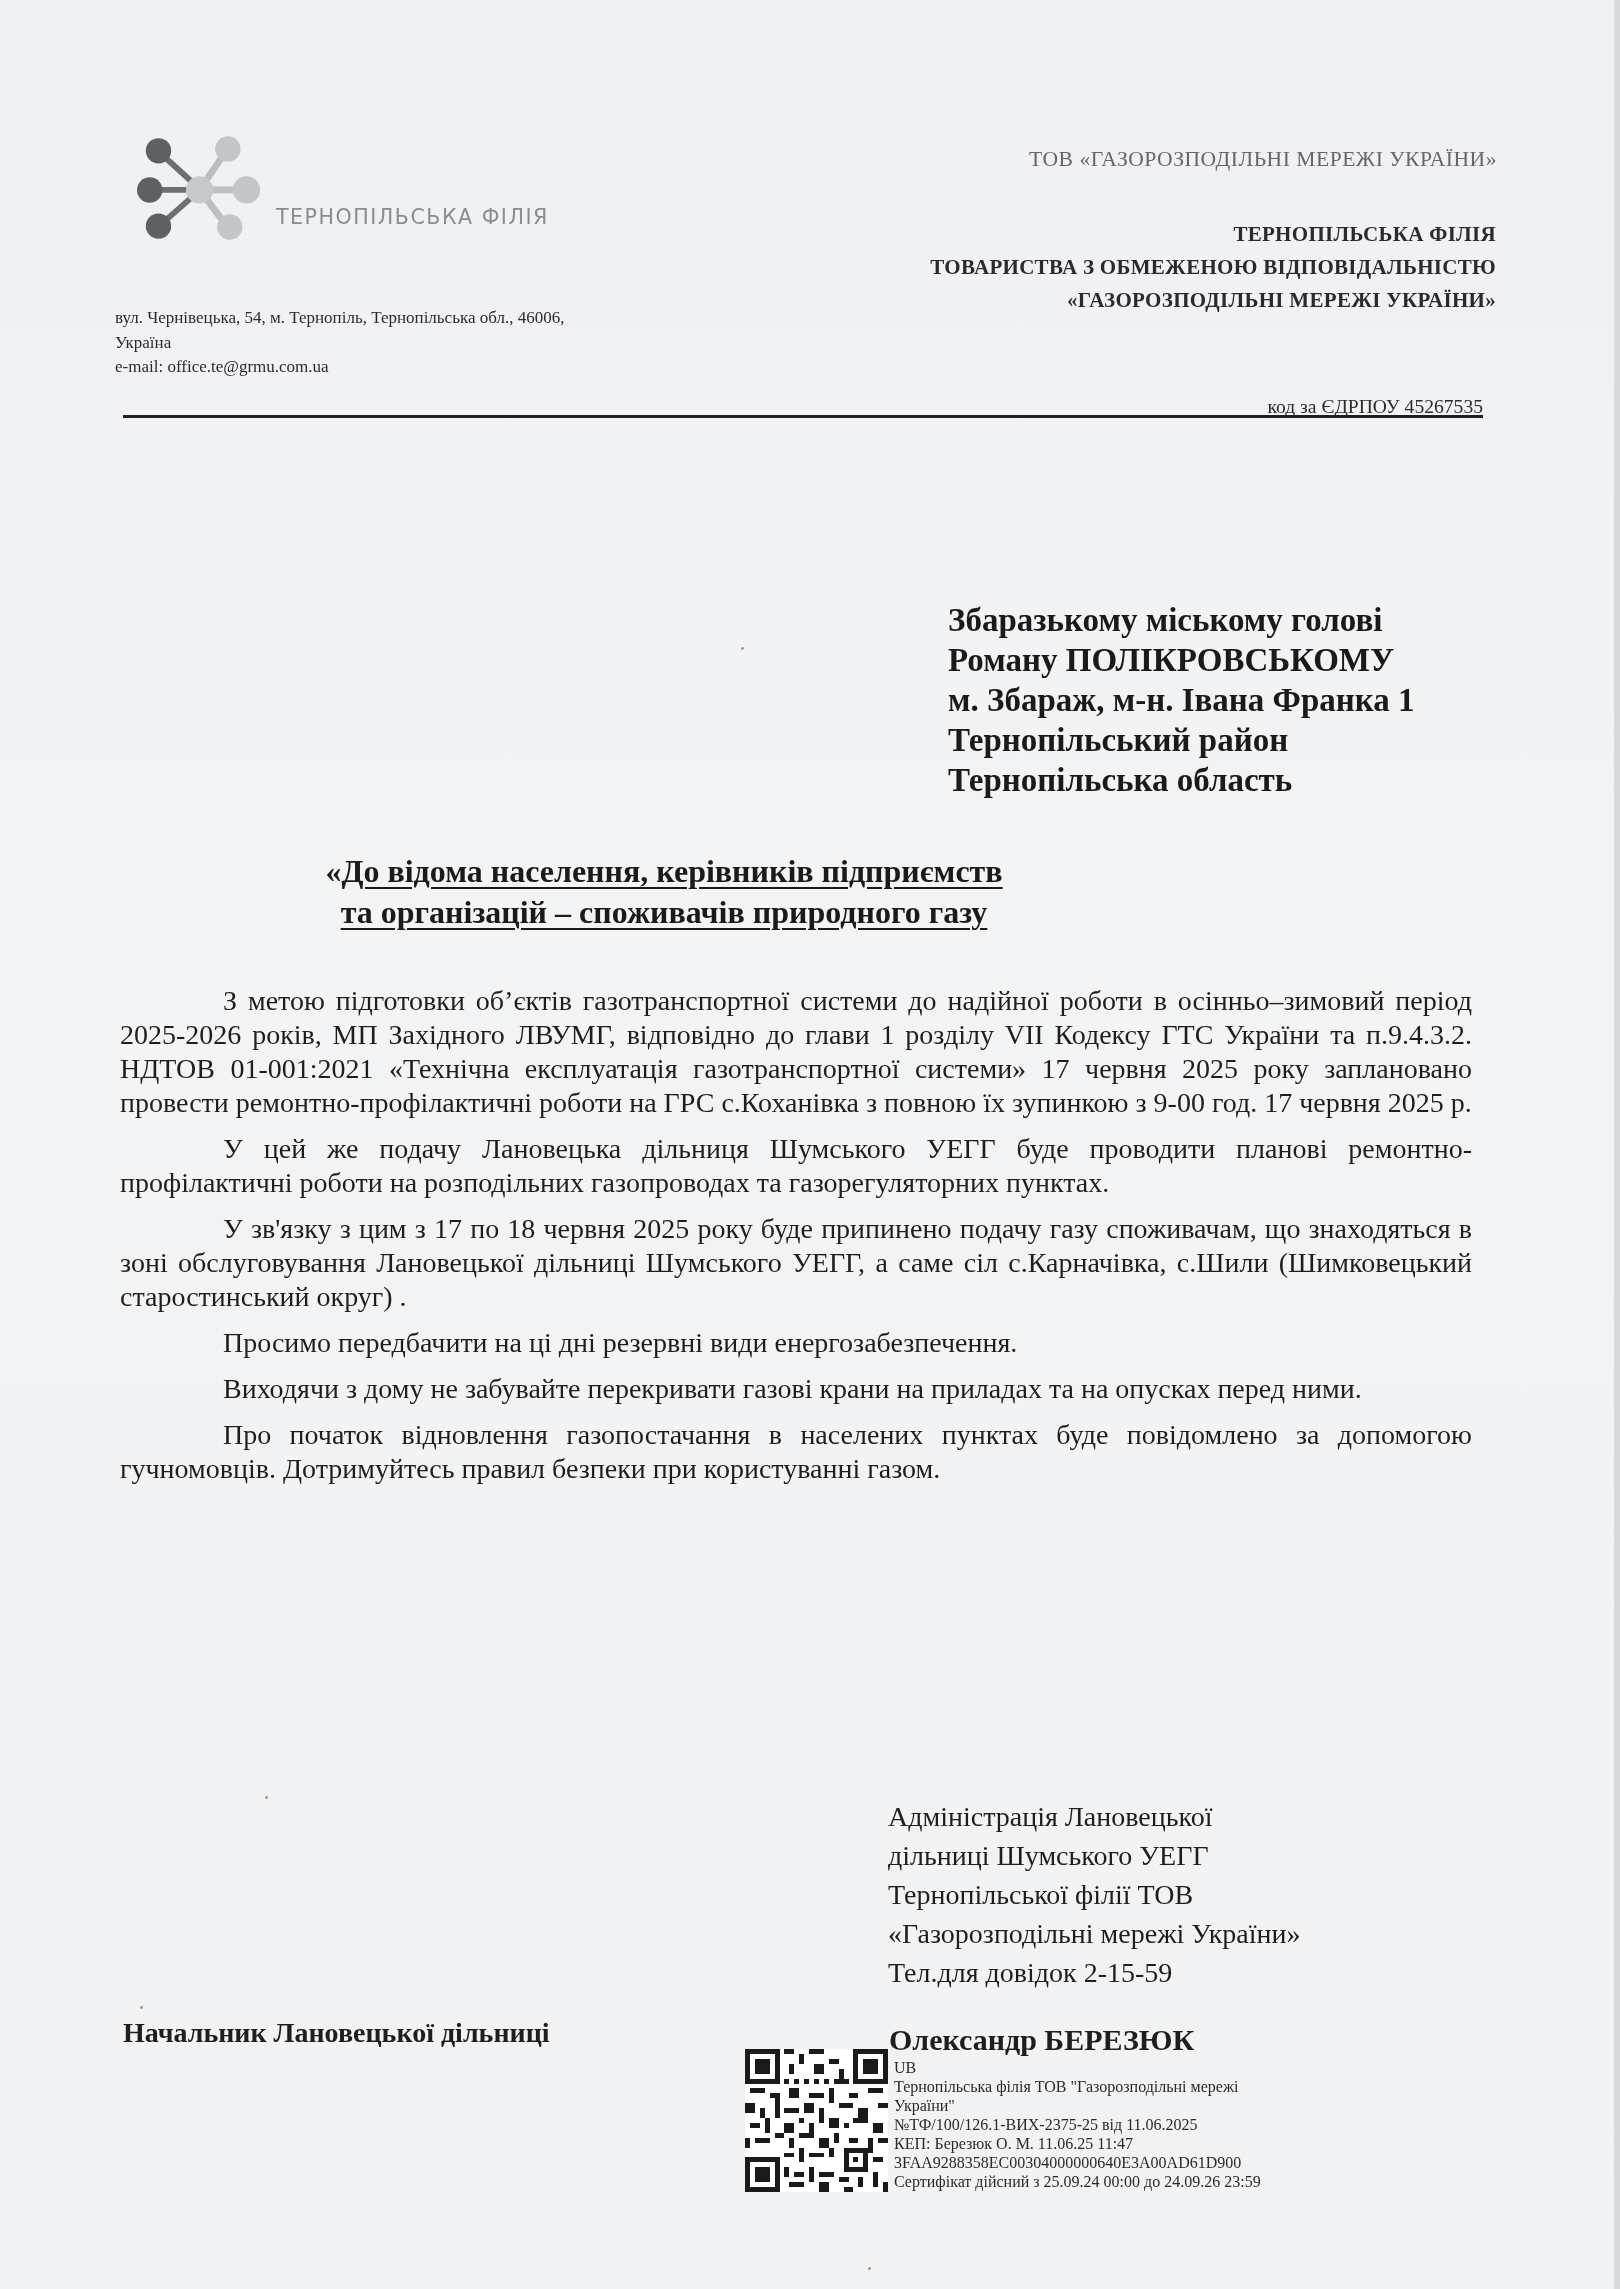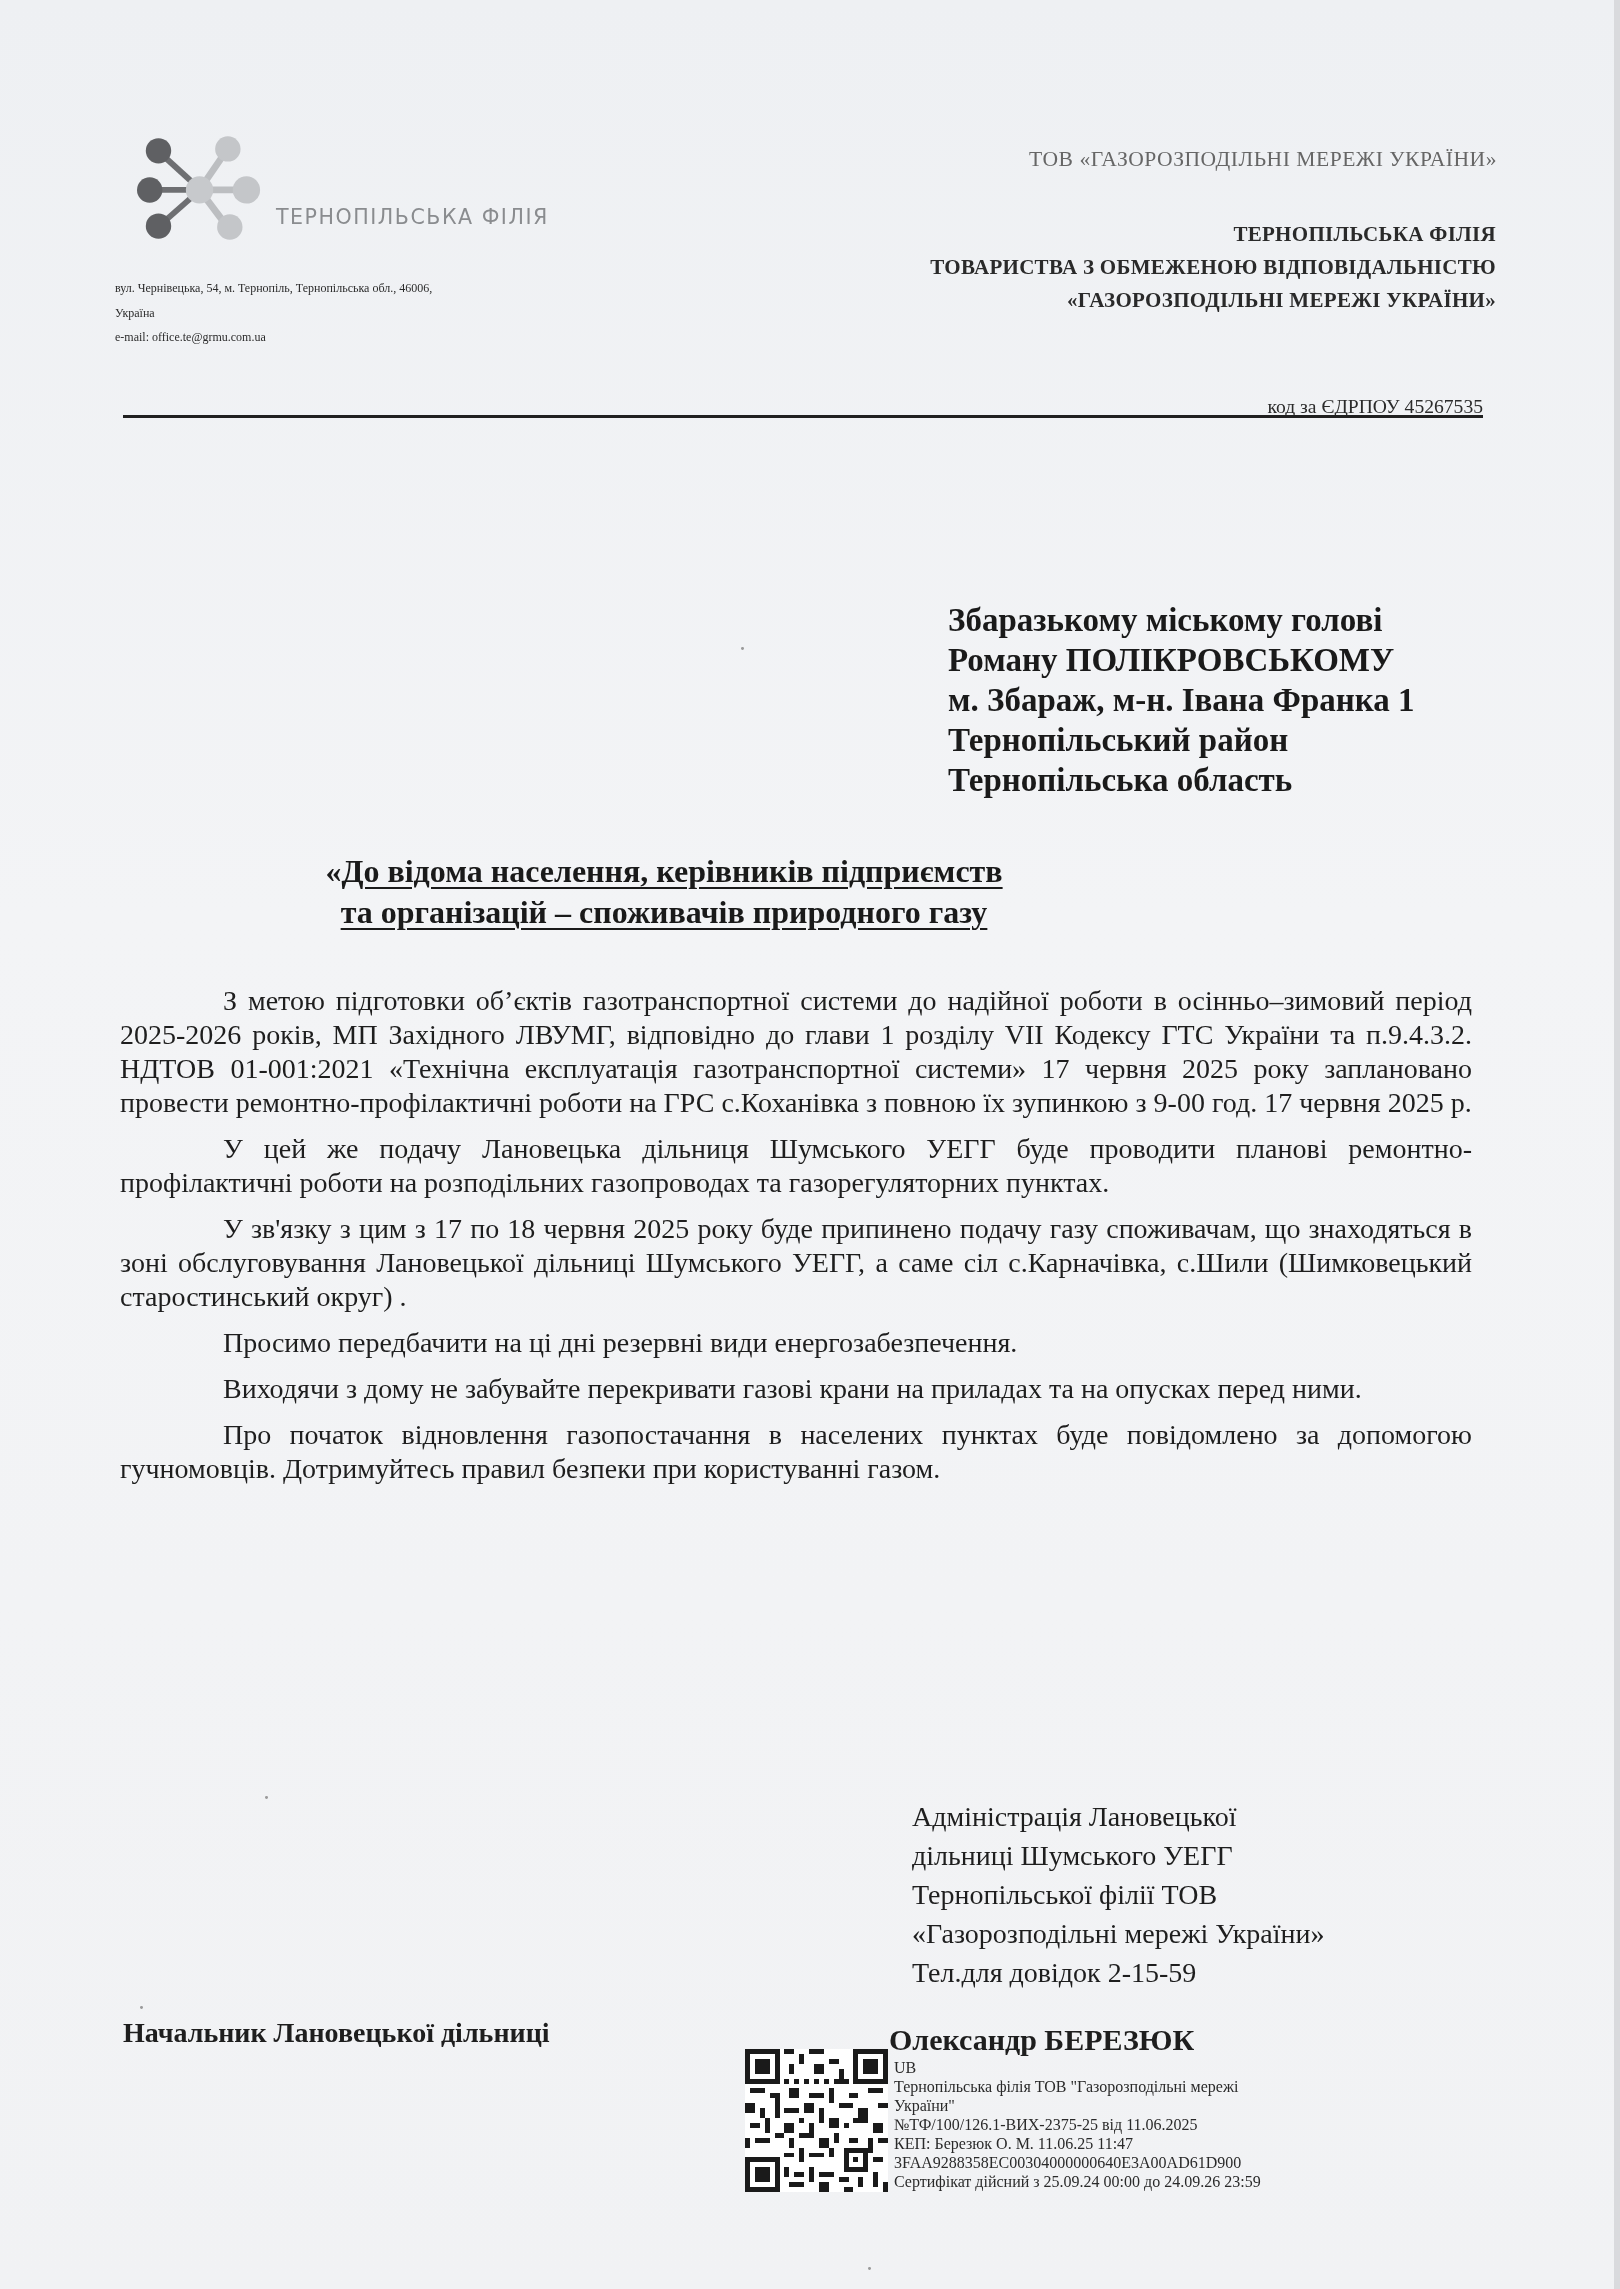--- a/index.html
+++ b/index.html
@@ -22,37 +22,37 @@
   .logo-title { position: absolute; left: 137px; top: 17.6px; font-family: "DejaVu Sans", sans-serif;
     font-size: 49px; letter-spacing: 3.9px; color: #6d6f72; font-weight: normal; line-height: 1; }
   .logo-sub { position: absolute; left: 139px; top: 74px; font-family: "DejaVu Sans", sans-serif;
     font-size: 20.6px; letter-spacing: 1.5px; color: #8a8c8f; line-height: 1; }
 
   
   .org-top { right: 123px; top: 147px; font-size: 21.6px; color: #666; letter-spacing: 0.5px; text-align: right; white-space: nowrap; }
   .org-block { right: 124px; top: 218px; text-align: right; font-weight: bold; font-size: 21px; line-height: 33px; color: #2a2a2a; letter-spacing: 0.3px; white-space: nowrap; }
 
   
-  .address { left: 115px; top: 276px; font-size: 12px; line-height: 24.5px; color: #2b2b2b; }
+  .address { left: 115px; top: 306px; font-size: 17px; line-height: 24.5px; color: #2b2b2b; }
   .edrpou { right: 137px; top: 396px; font-size: 19.6px; color: #2b2b2b; }
   .rule { left: 123px; top: 415px; width: 1360px; height: 2.9px; background: #202020; }
 
   
   .recipient { left: 948px; top: 600px; font-weight: bold; font-size: 33px; line-height: 40px; color: #1a1a1a; white-space: nowrap; }
 
   
   .title { left: 0; width: 1328px; top: 851px; text-align: center; font-weight: bold; font-size: 32px; line-height: 41px; color: #1a1a1a; }
   .title .u { text-decoration: underline; text-decoration-thickness: 2px; text-underline-offset: 4.9px; }
 
   
   .body-text { left: 108px; top: 972px; width: 1376px; font-size: 28px; line-height: 34px; color: #1e1e1e; text-align: justify; }
   .body-text p { margin: 12px; text-indent: 103px; }
 
   
-  .admin { left: 888px; top: 1797px; font-size: 28px; line-height: 39px; color: #1e1e1e; white-space: nowrap; margin-left: 24px; }
+  .admin { left: 888px; top: 1797px; font-size: 28px; line-height: 39px; color: #1e1e1e; white-space: nowrap; }
 
   
   .position { left: 123px; top: 2017px; font-weight: bold; font-size: 28px; color: #1e1e1e; white-space: nowrap; }
   .signer { left: 889px; top: 2025px; font-weight: bold; font-size: 30px; color: #1e1e1e; white-space: nowrap; line-height: 1; }
 
   
   .qr { left: 745px; top: 2049px; width: 143px; height: 143px; background: #fff; }
   .stamp { left: 894px; top: 2058px; font-size: 16px; line-height: 19px; color: #2a2a2a; white-space: nowrap; }
 
   .dot { position: absolute; width: 2.9px; height: 2.9px; border-radius: 50%; background: #9a9a9a; }

